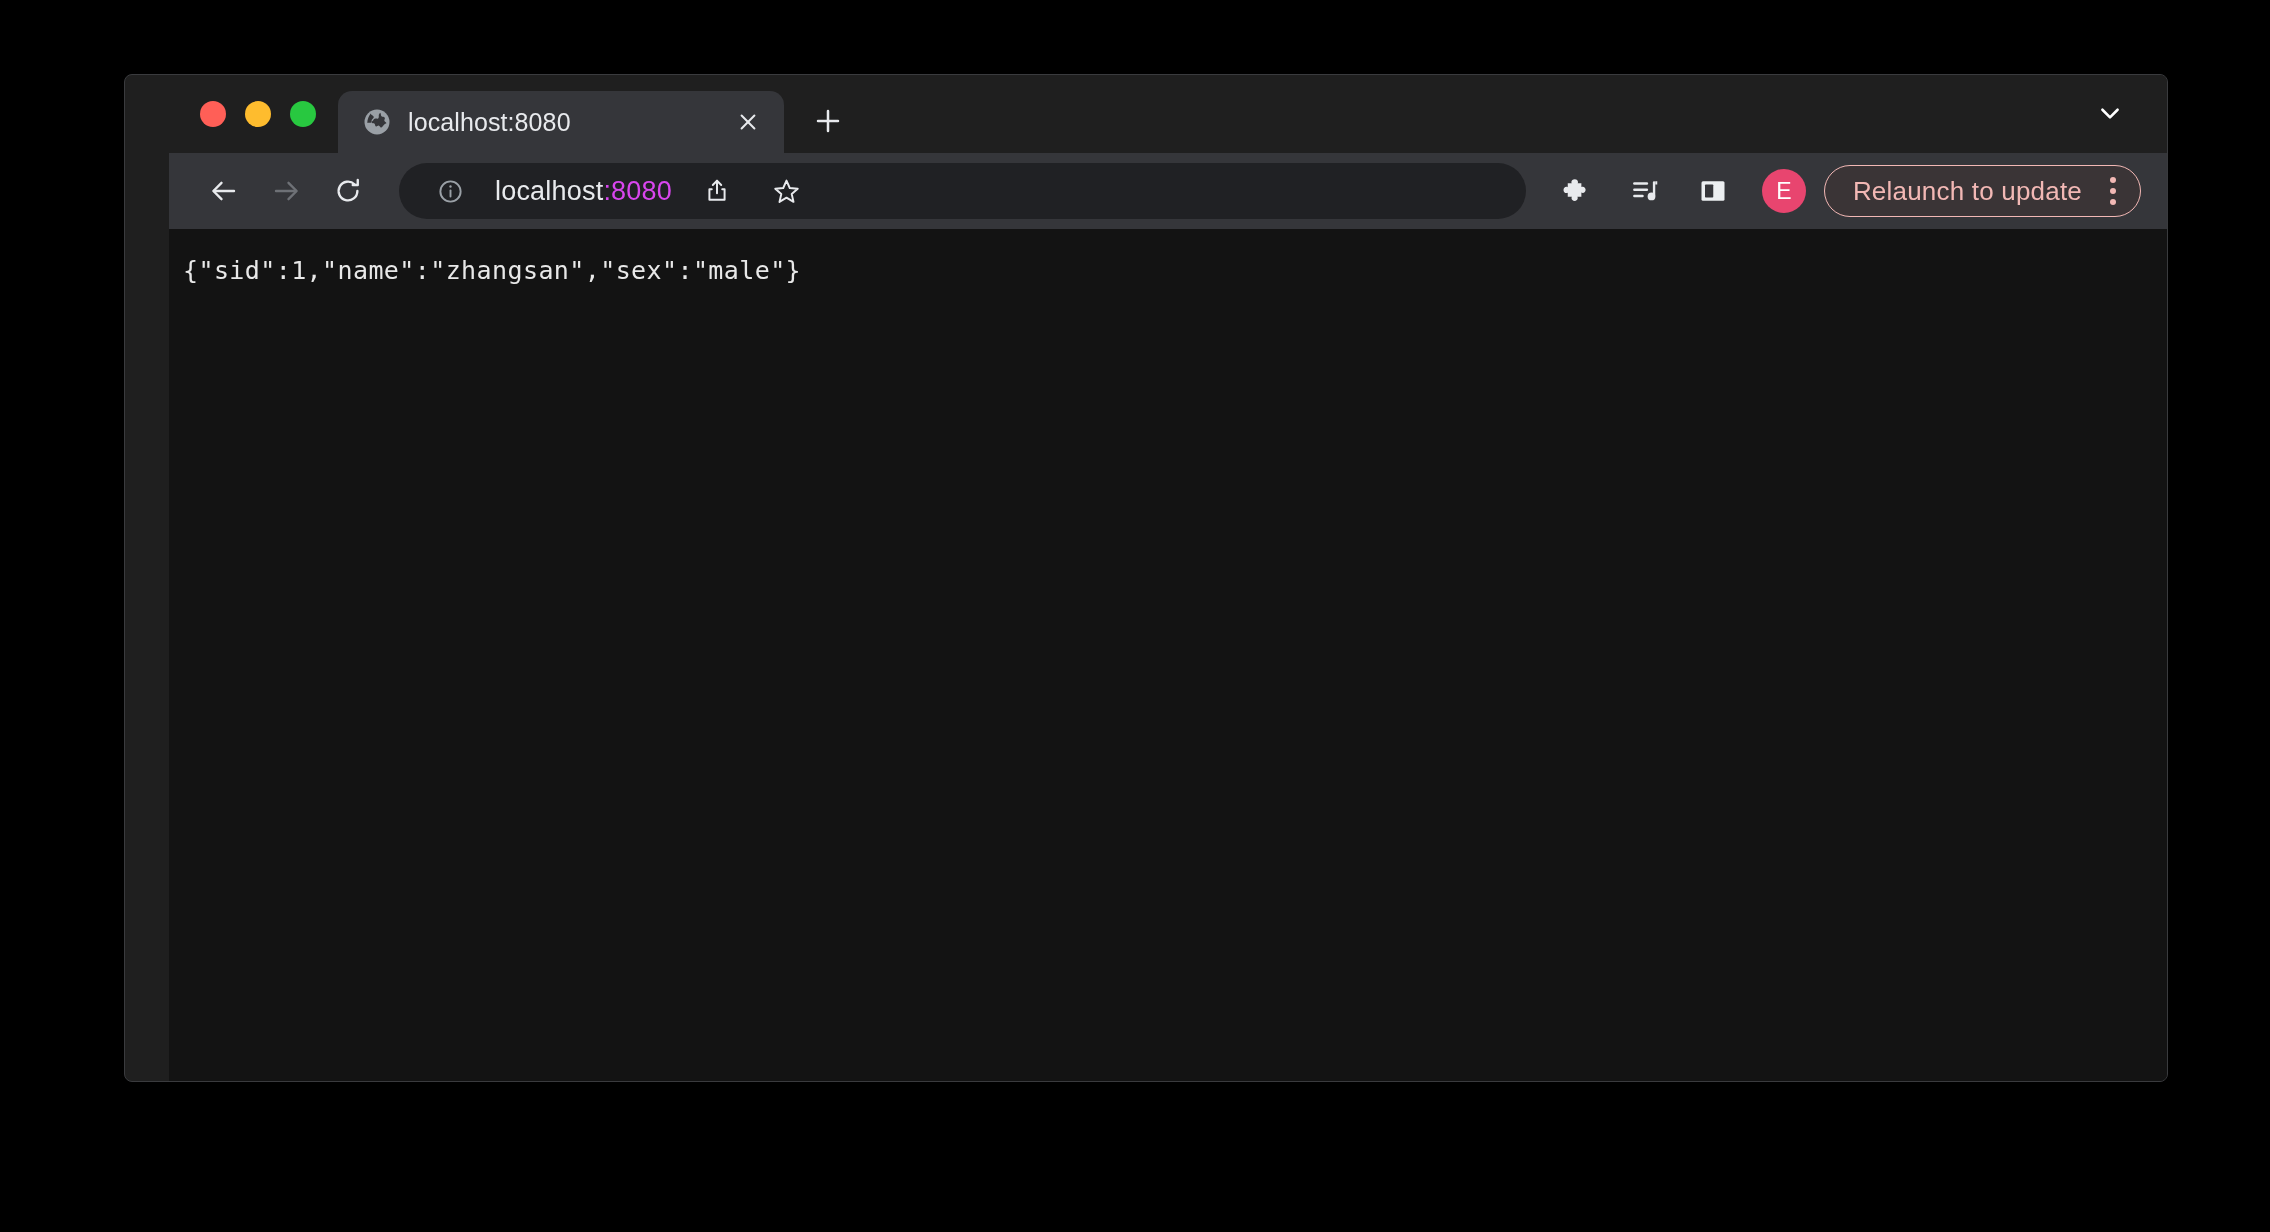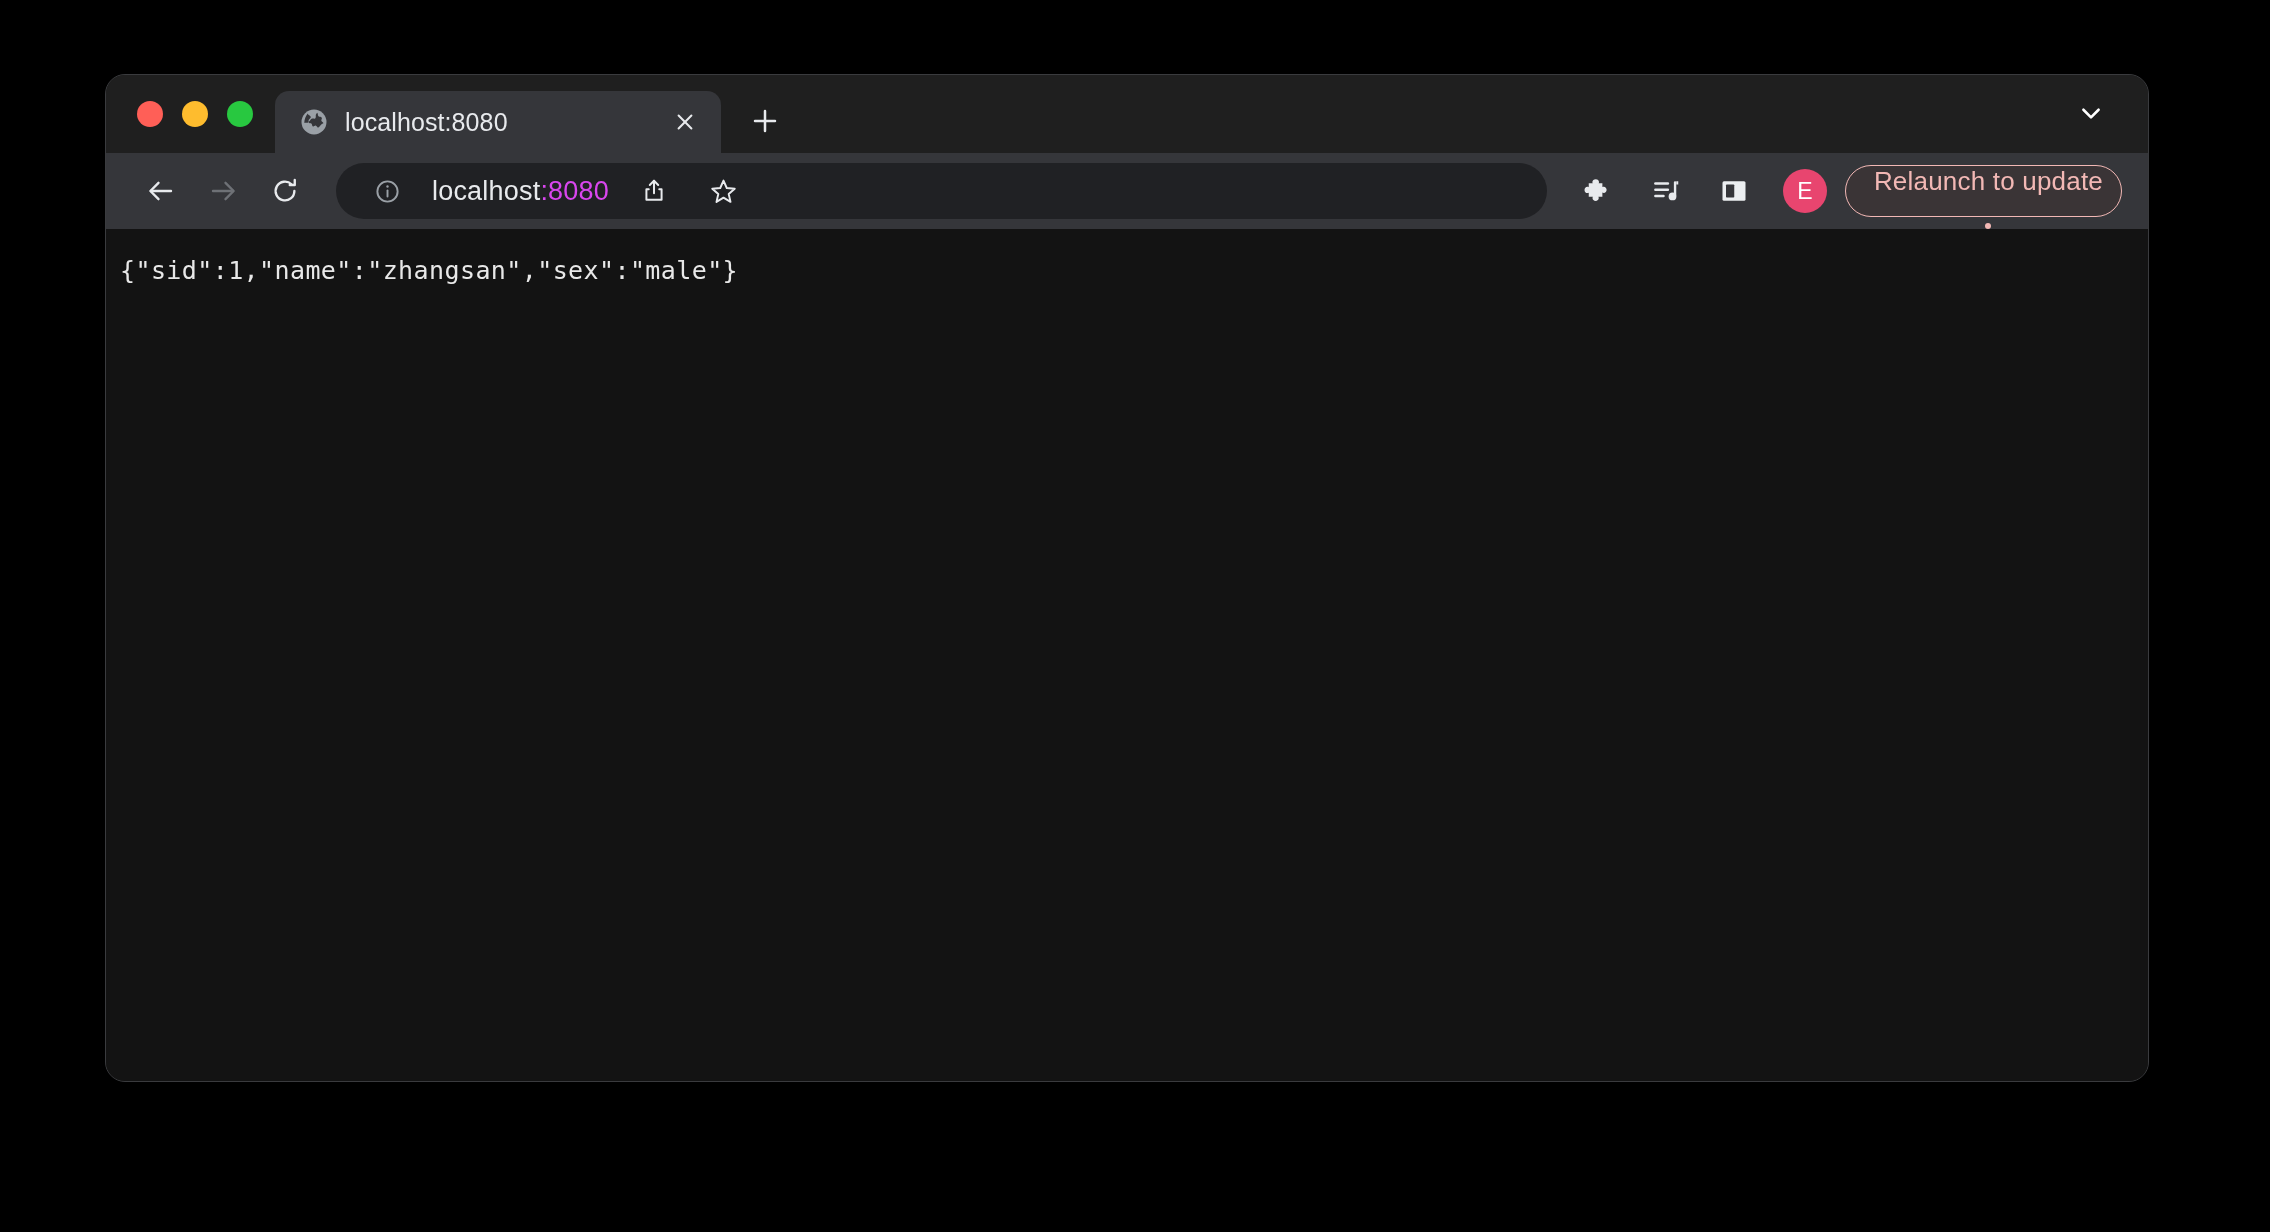--- a/index.html
+++ b/index.html
@@ -9,30 +9,31 @@
     width: 2270px;
     height: 1232px;
     background: #000000;
     overflow: hidden;
     font-family: "Liberation Sans", sans-serif;
   }
 
   
   .browser-window {
     position: absolute;
-    left: 105px;
+    left: 124px;
     top: 74px;
     width: 2044px;
     height: 1008px;
     background: #1f1f1f;
-    border-radius: 20px;
+    border-radius: 8px;
     border: 1px solid #3a3b3e;
     overflow: hidden;
     display: flex;
     flex-direction: column;
+    padding-left: 44px;
   }
 
   
   .tab-strip {
     position: relative;
     height: 78px;
     background: #1f1f1f;
     display: flex;
     align-items: flex-end;
     flex: 0 0 78px;
@@ -173,21 +174,20 @@
   .relaunch-btn {
     height: 52px;
     border: 1px solid #f2b8b5;
     border-radius: 26px;
     display: flex;
     align-items: center;
     gap: 22px;
     padding: 0 18px 0 28px;
     background: #3a3436;
     margin-right: 4px;
-    flex-direction: column;
   }
   .relaunch-label {
     color: #f2b8b5;
     font-size: 26px;
     white-space: nowrap;
     letter-spacing: 0.2px;
   }
   .kebab {
     display: flex;
     flex-direction: column;

